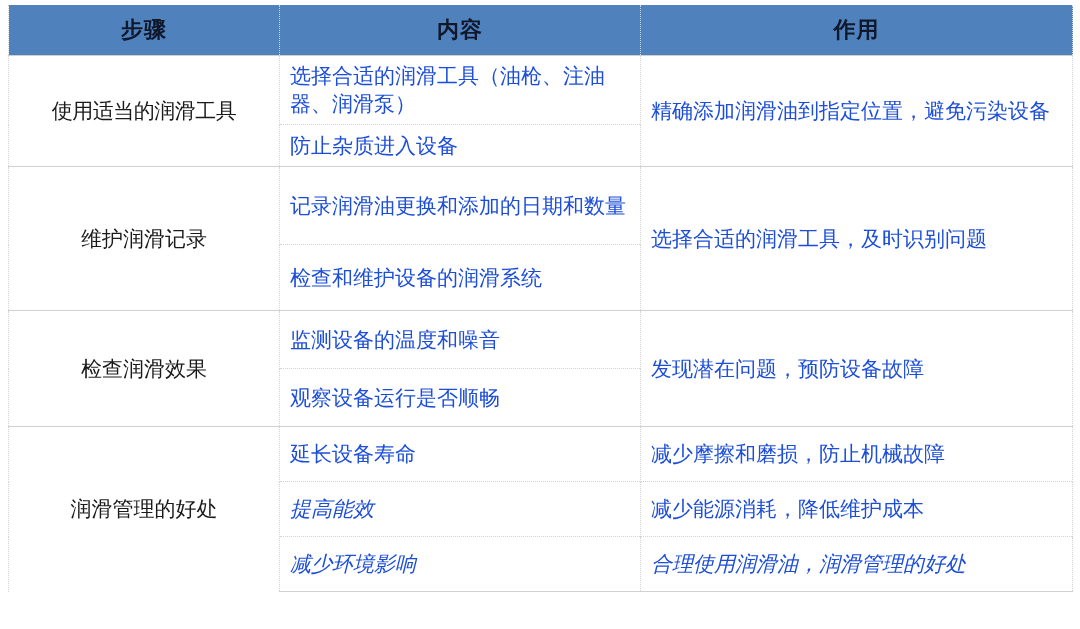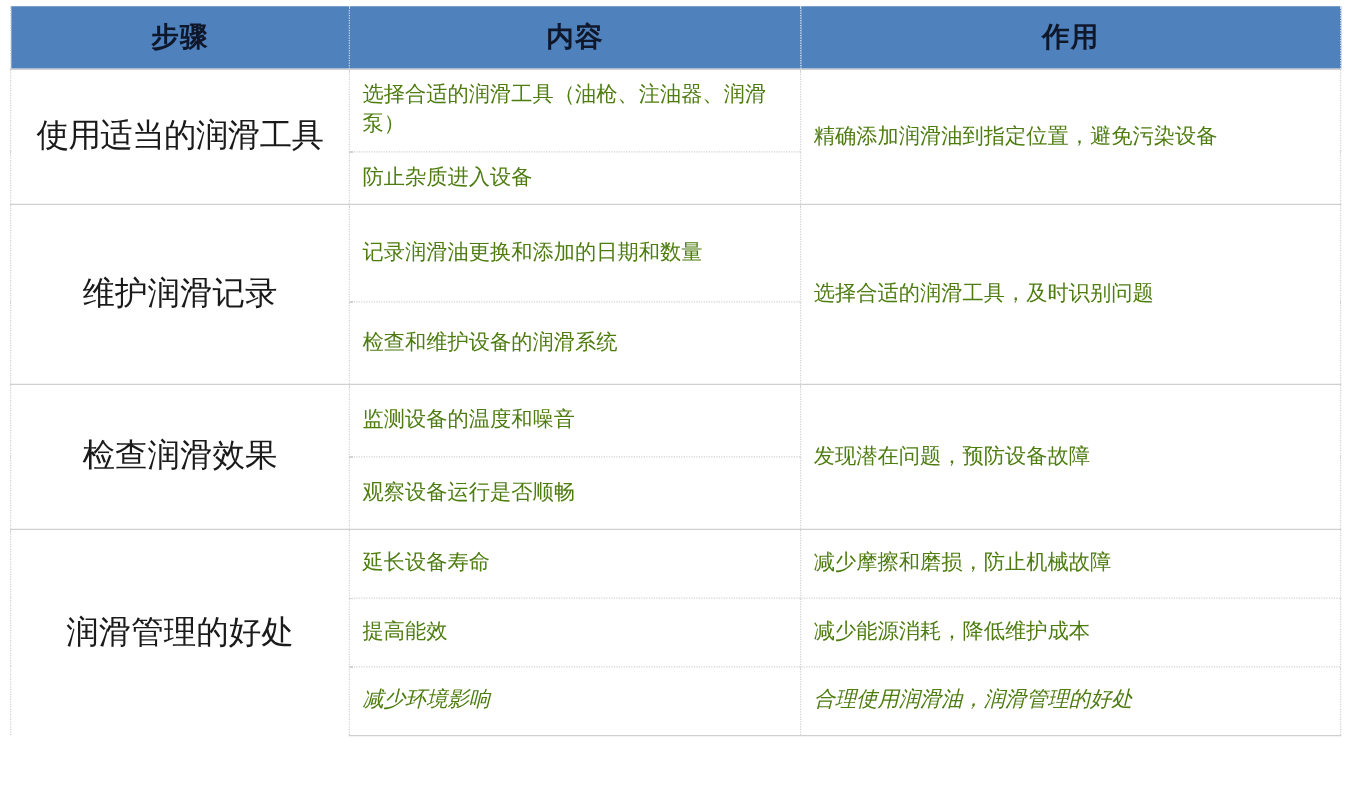--- a/index.html
+++ b/index.html
@@ -42,22 +42,22 @@
     text-align: center;
     height: 50px;
     padding: 0;
     border-right: 1px dotted #c9d8ea;
     border-left: 1px dotted #d7d7d7;
     letter-spacing: 1px;
   }
   thead th:last-child { border-right: 1px dotted #d7d7d7; }
 
   tbody td {
-    font-size: 17px;
-    color: #4d7c0f;
+    font-size: 21px;
+    color: #1d4ed8;
     vertical-align: middle;
     padding: 6px 10px;
     line-height: 1.35;
     border-left: 1px dotted #d3d3d3;
     border-right: 1px dotted #d3d3d3;
     background: #ffffff;
   }
 
   
   tr.group-start > td,
@@ -65,21 +65,21 @@
     border-top: 1px solid #d0d0d0;
   }
 
   
   td.sub-sep-top {
     border-top: 1px dotted #d3d3d3;
   }
 
   td.col-step {
     text-align: center;
-    font-size: 26px;
+    font-size: 21px;
     color: #1a1a1a;
   }
   td.col-step.tight { letter-spacing: -0.5px; }
 
   td.col-content {
     text-align: left;
   }
   td.col-effect {
     text-align: left;
   }
@@ -135,21 +135,21 @@
       <tr>
         <td class="col-content sub-sep-top" style="height:58px;">观察设备运行是否顺畅</td>
       </tr>
 
       <tr class="group-start">
         <td class="col-step" rowspan="3" style="height:55px;">润滑管理的好处</td>
         <td class="col-content" style="height:55px;">延长设备寿命</td>
         <td class="col-effect">减少摩擦和磨损，防止机械故障</td>
       </tr>
       <tr>
-        <td class="col-content sub-sep-top" style="height:55px;">提高能效</td>
+        <td class="col-content sub-sep-top" style="height:55px;font-style:italic;">提高能效</td>
         <td class="col-effect sub-sep-top">减少能源消耗，降低维护成本</td>
       </tr>
       <tr>
         <td class="col-content sub-sep-top" style="height:55px;">减少环境影响</td>
         <td class="col-effect sub-sep-top">合理使用润滑油，润滑管理的好处</td>
       </tr>
 
     </tbody>
   </table>
 </div>

